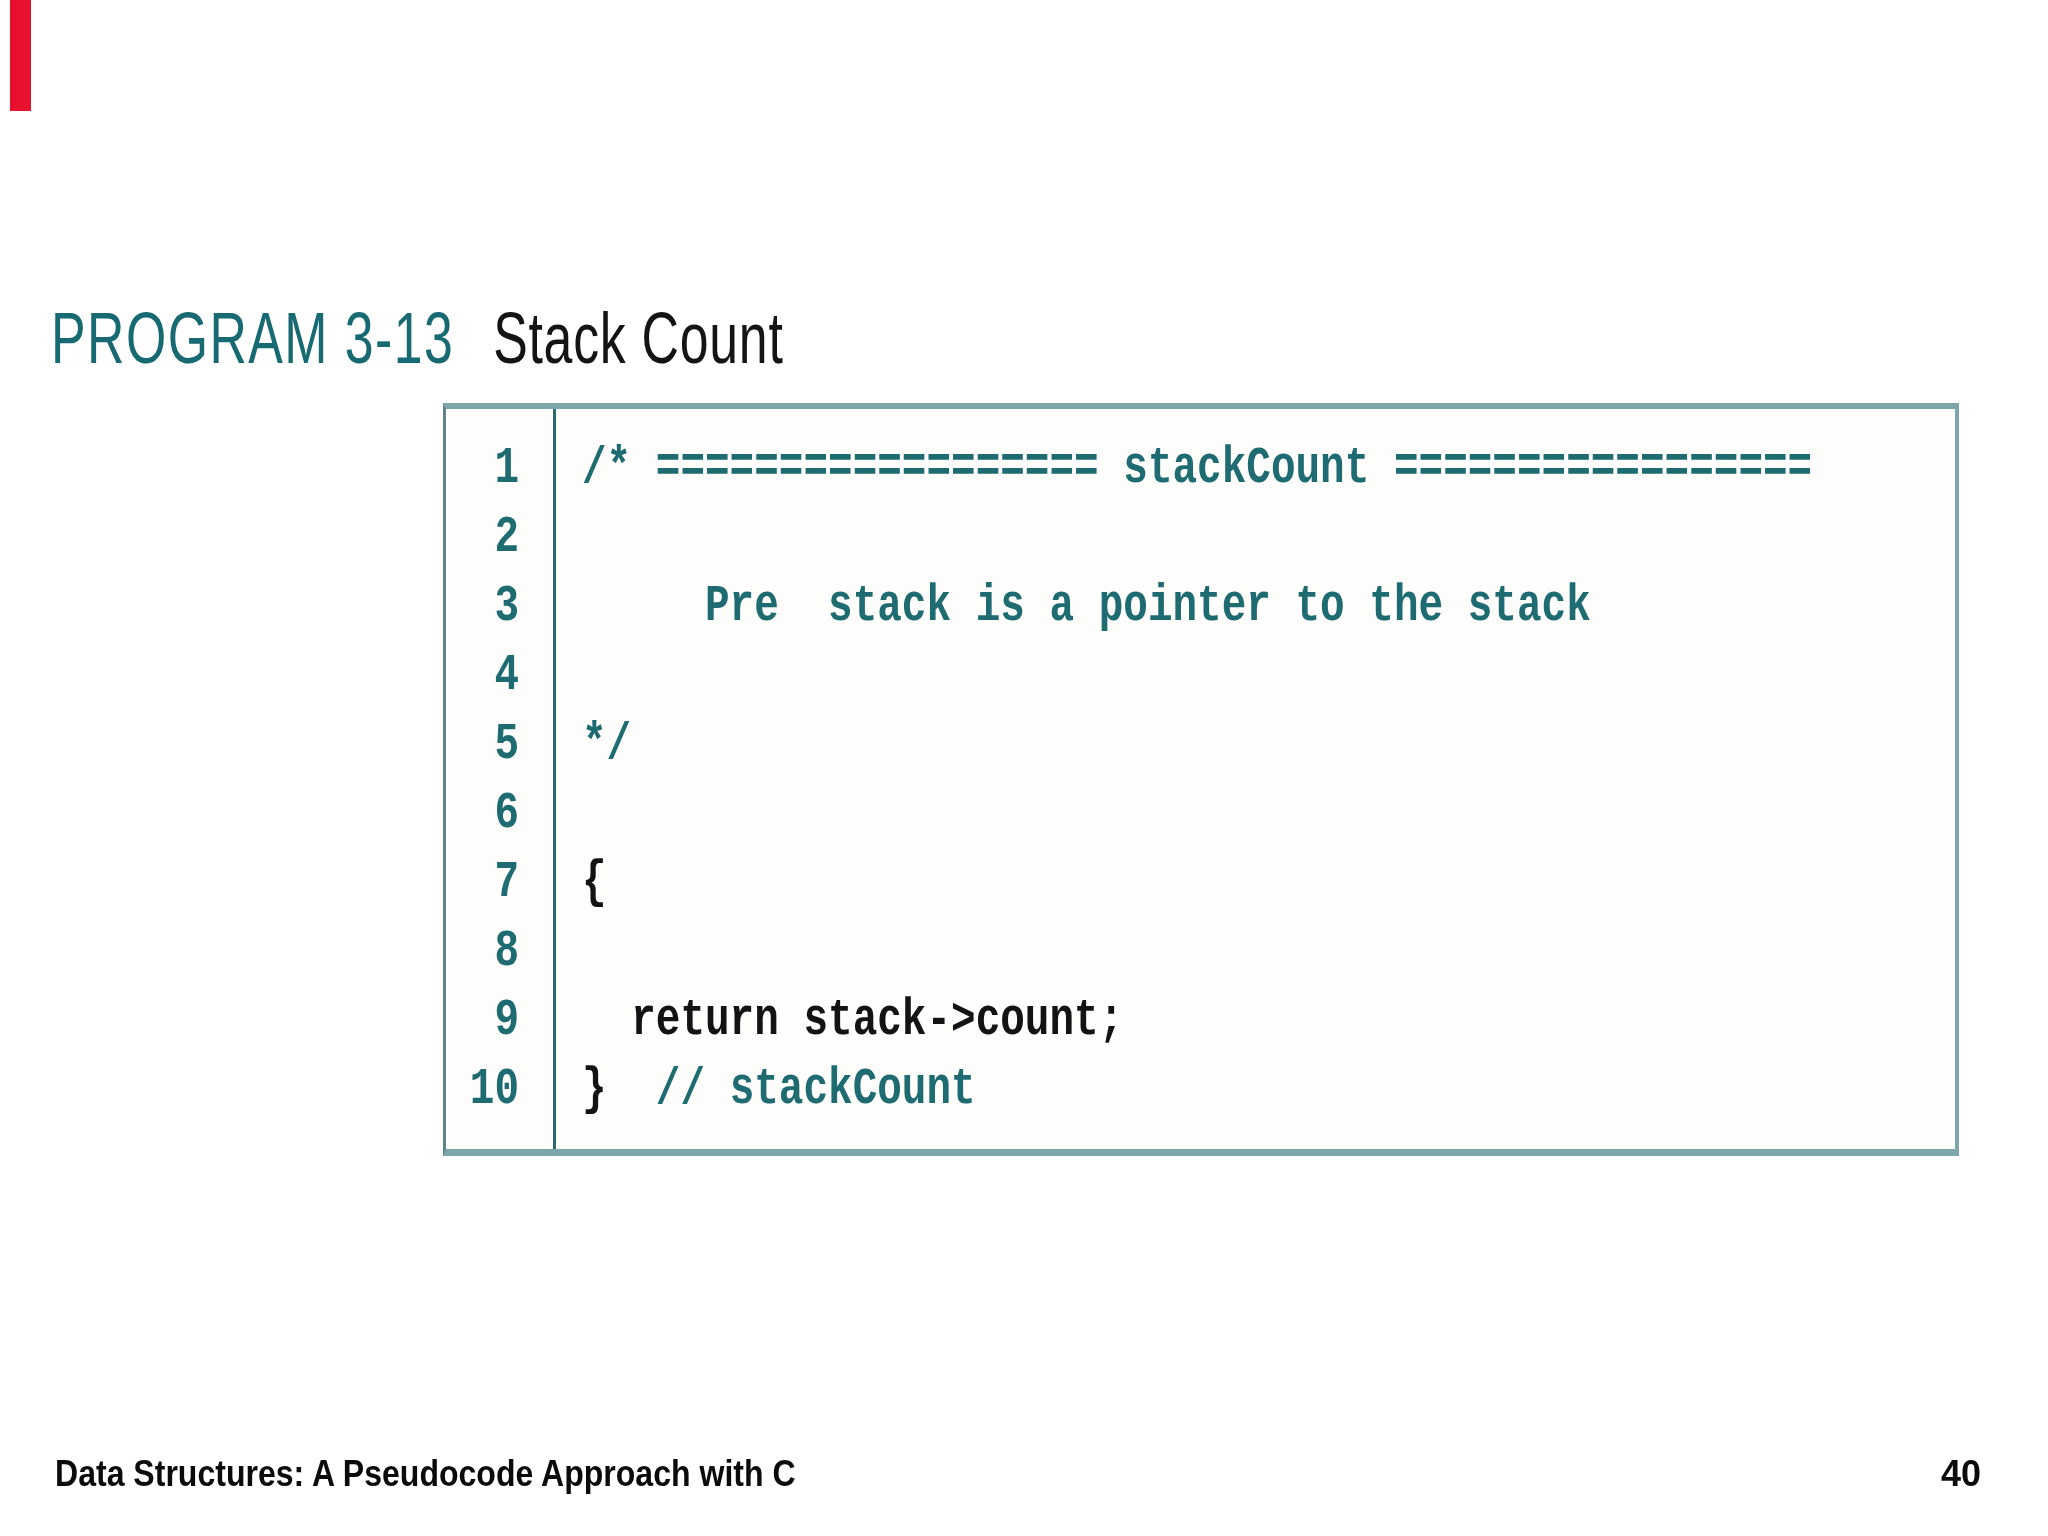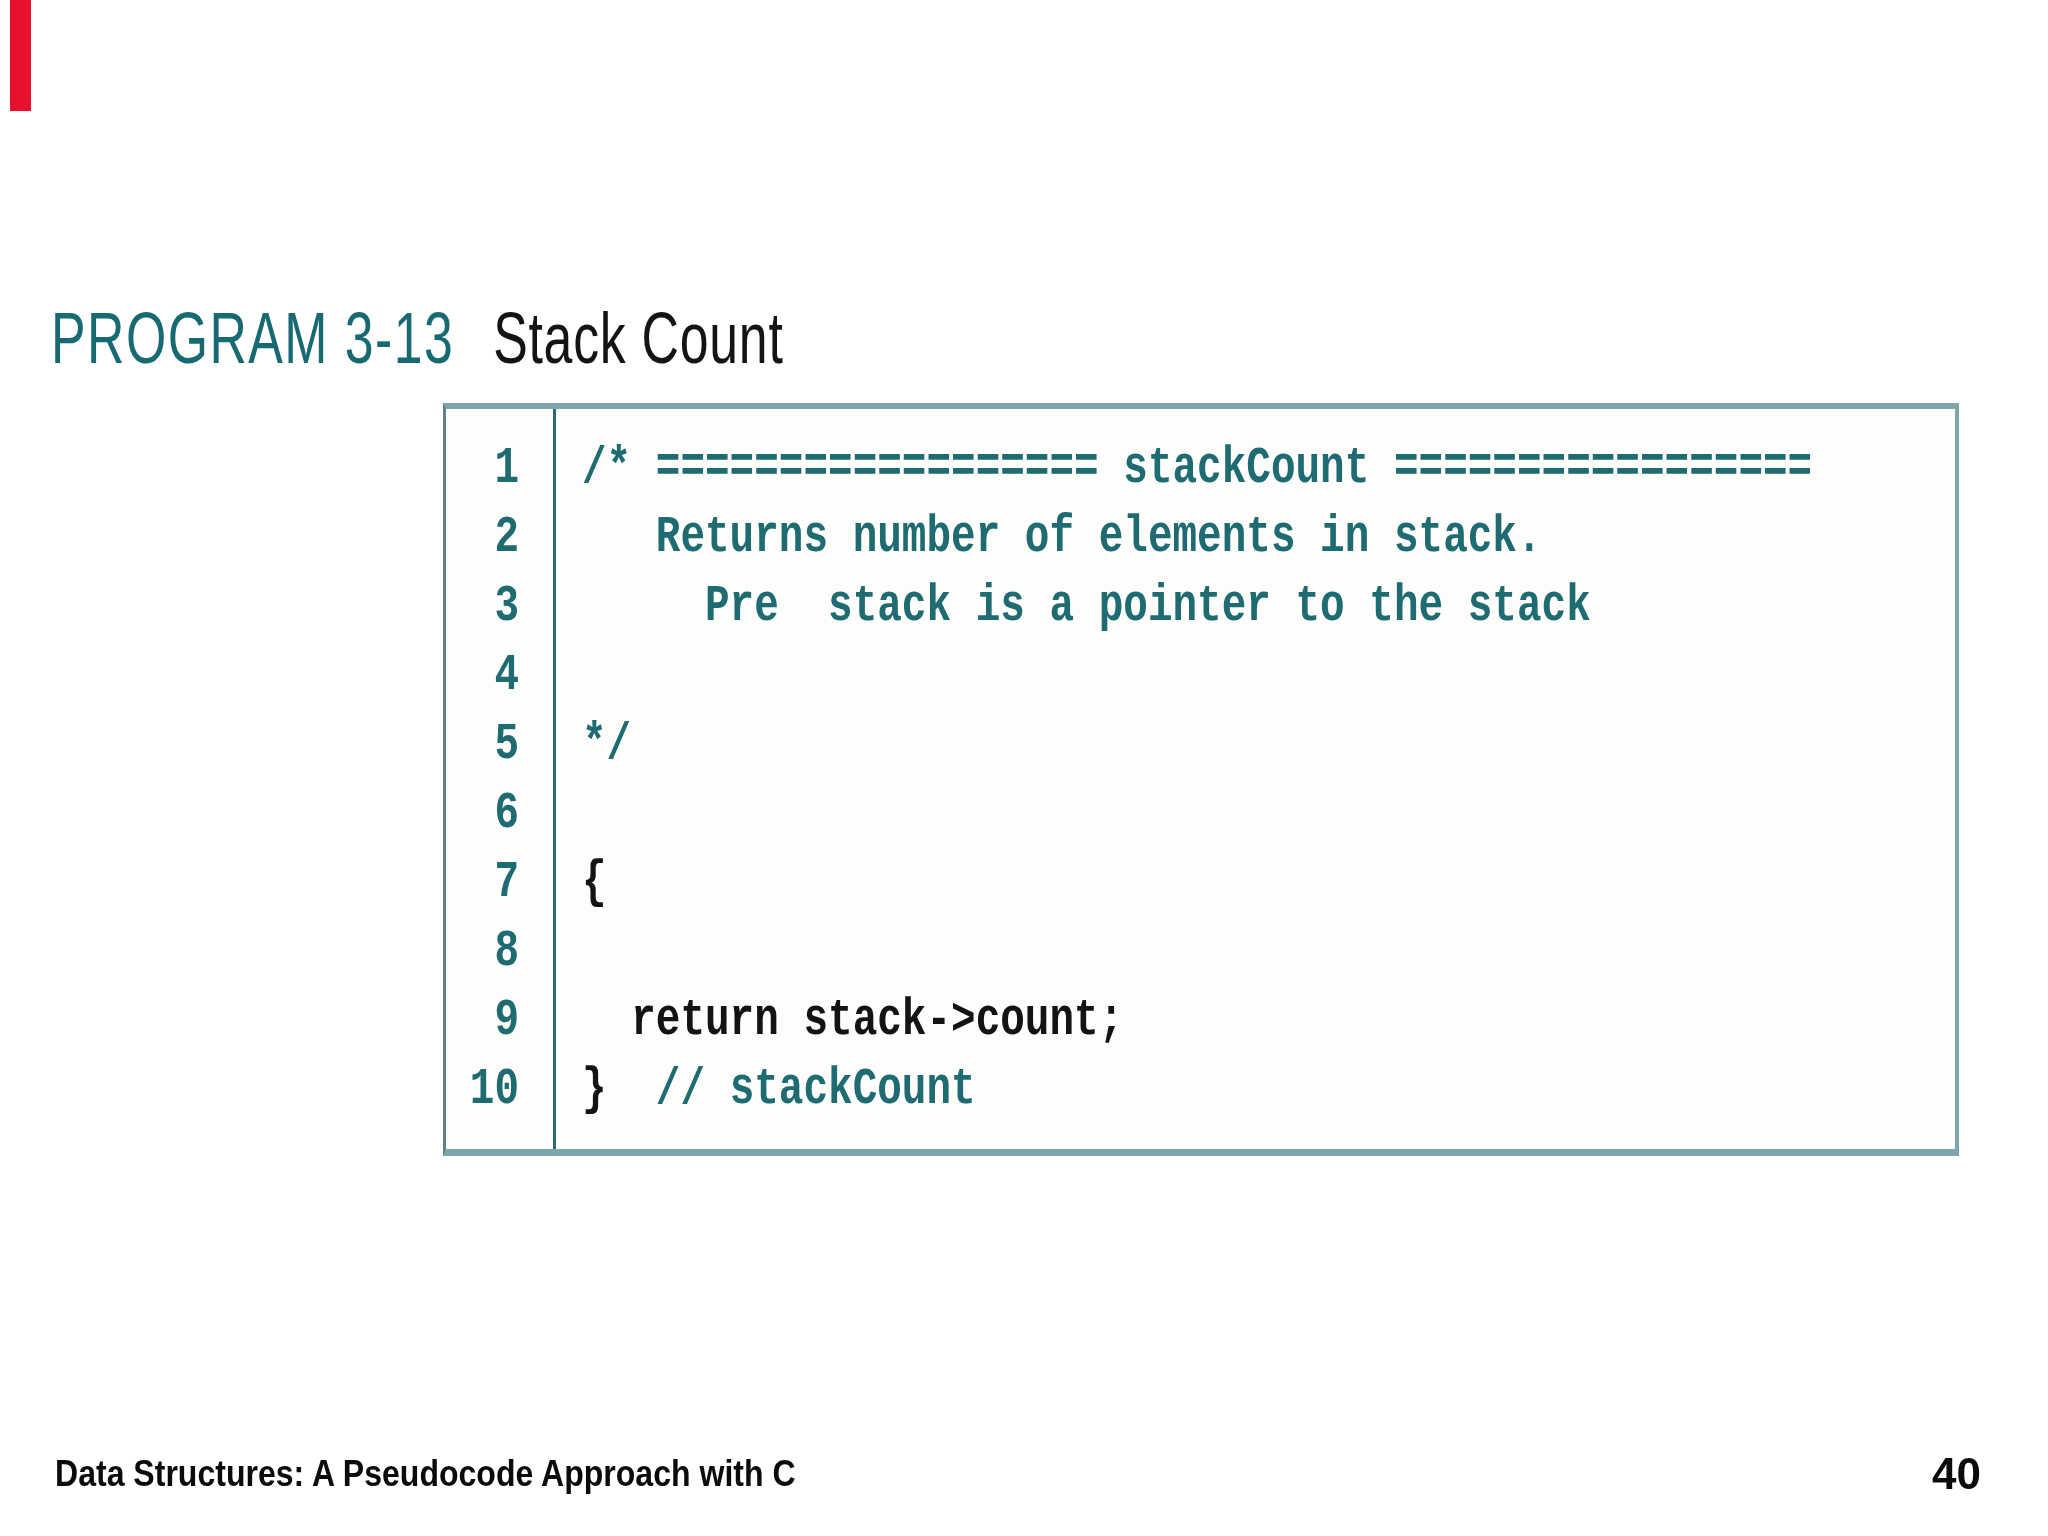--- a/index.html
+++ b/index.html
@@ -30,21 +30,21 @@
   .codecell{padding-left:136px;margin-left:-107px;flex:1 1 auto;white-space:pre;}
   .stretch{display:inline-block;transform:scaleY(1.26);transform-origin:50% 50%;white-space:pre;}
   .seg-comment{color:#1e6b72;}
   .seg-code{color:#131313;}
 
   
   .footer-title{position:absolute;left:55px;top:1454px;color:#0b0b0b;
                 font-size:36px;line-height:40px;font-weight:bold;white-space:nowrap;
                 transform:scaleX(0.89);transform-origin:0 0;}
   .footer-page{position:absolute;right:67px;top:1454px;color:#0b0b0b;
-               font-size:44px;line-height:40px;font-weight:bold;}
+               font-size:36px;line-height:40px;font-weight:bold;}
 </style>
 </head>
 <body>
 
 <div>
 
   <div class="red-bar"></div>
 
   <div class="title-row">
     <span class="t-label">PROGRAM 3-13</span>
@@ -53,21 +53,20 @@
 
   <div class="code-box">
     <div class="divider"></div>
     <div class="rows" id="rows">
         <div class="row">
           <div class="num"><span class="stretch">1</span></div>
           <div class="codecell"><span class="stretch"><span class="seg-comment">/* ================== stackCount =================</span></span></div>
         </div>
         <div class="row">
           <div class="num"><span class="stretch">2</span></div>
-          <div class="codecell"><span class="stretch"><span class="seg-comment">   Returns number of elements in stack.</span></span></div>
         </div>
         <div class="row">
           <div class="num"><span class="stretch">3</span></div>
           <div class="codecell"><span class="stretch"><span class="seg-comment">     Pre  stack is a pointer to the stack</span></span></div>
         </div>
         <div class="row">
           <div class="num"><span class="stretch">4</span></div>
         </div>
         <div class="row">
           <div class="num"><span class="stretch">5</span></div>

